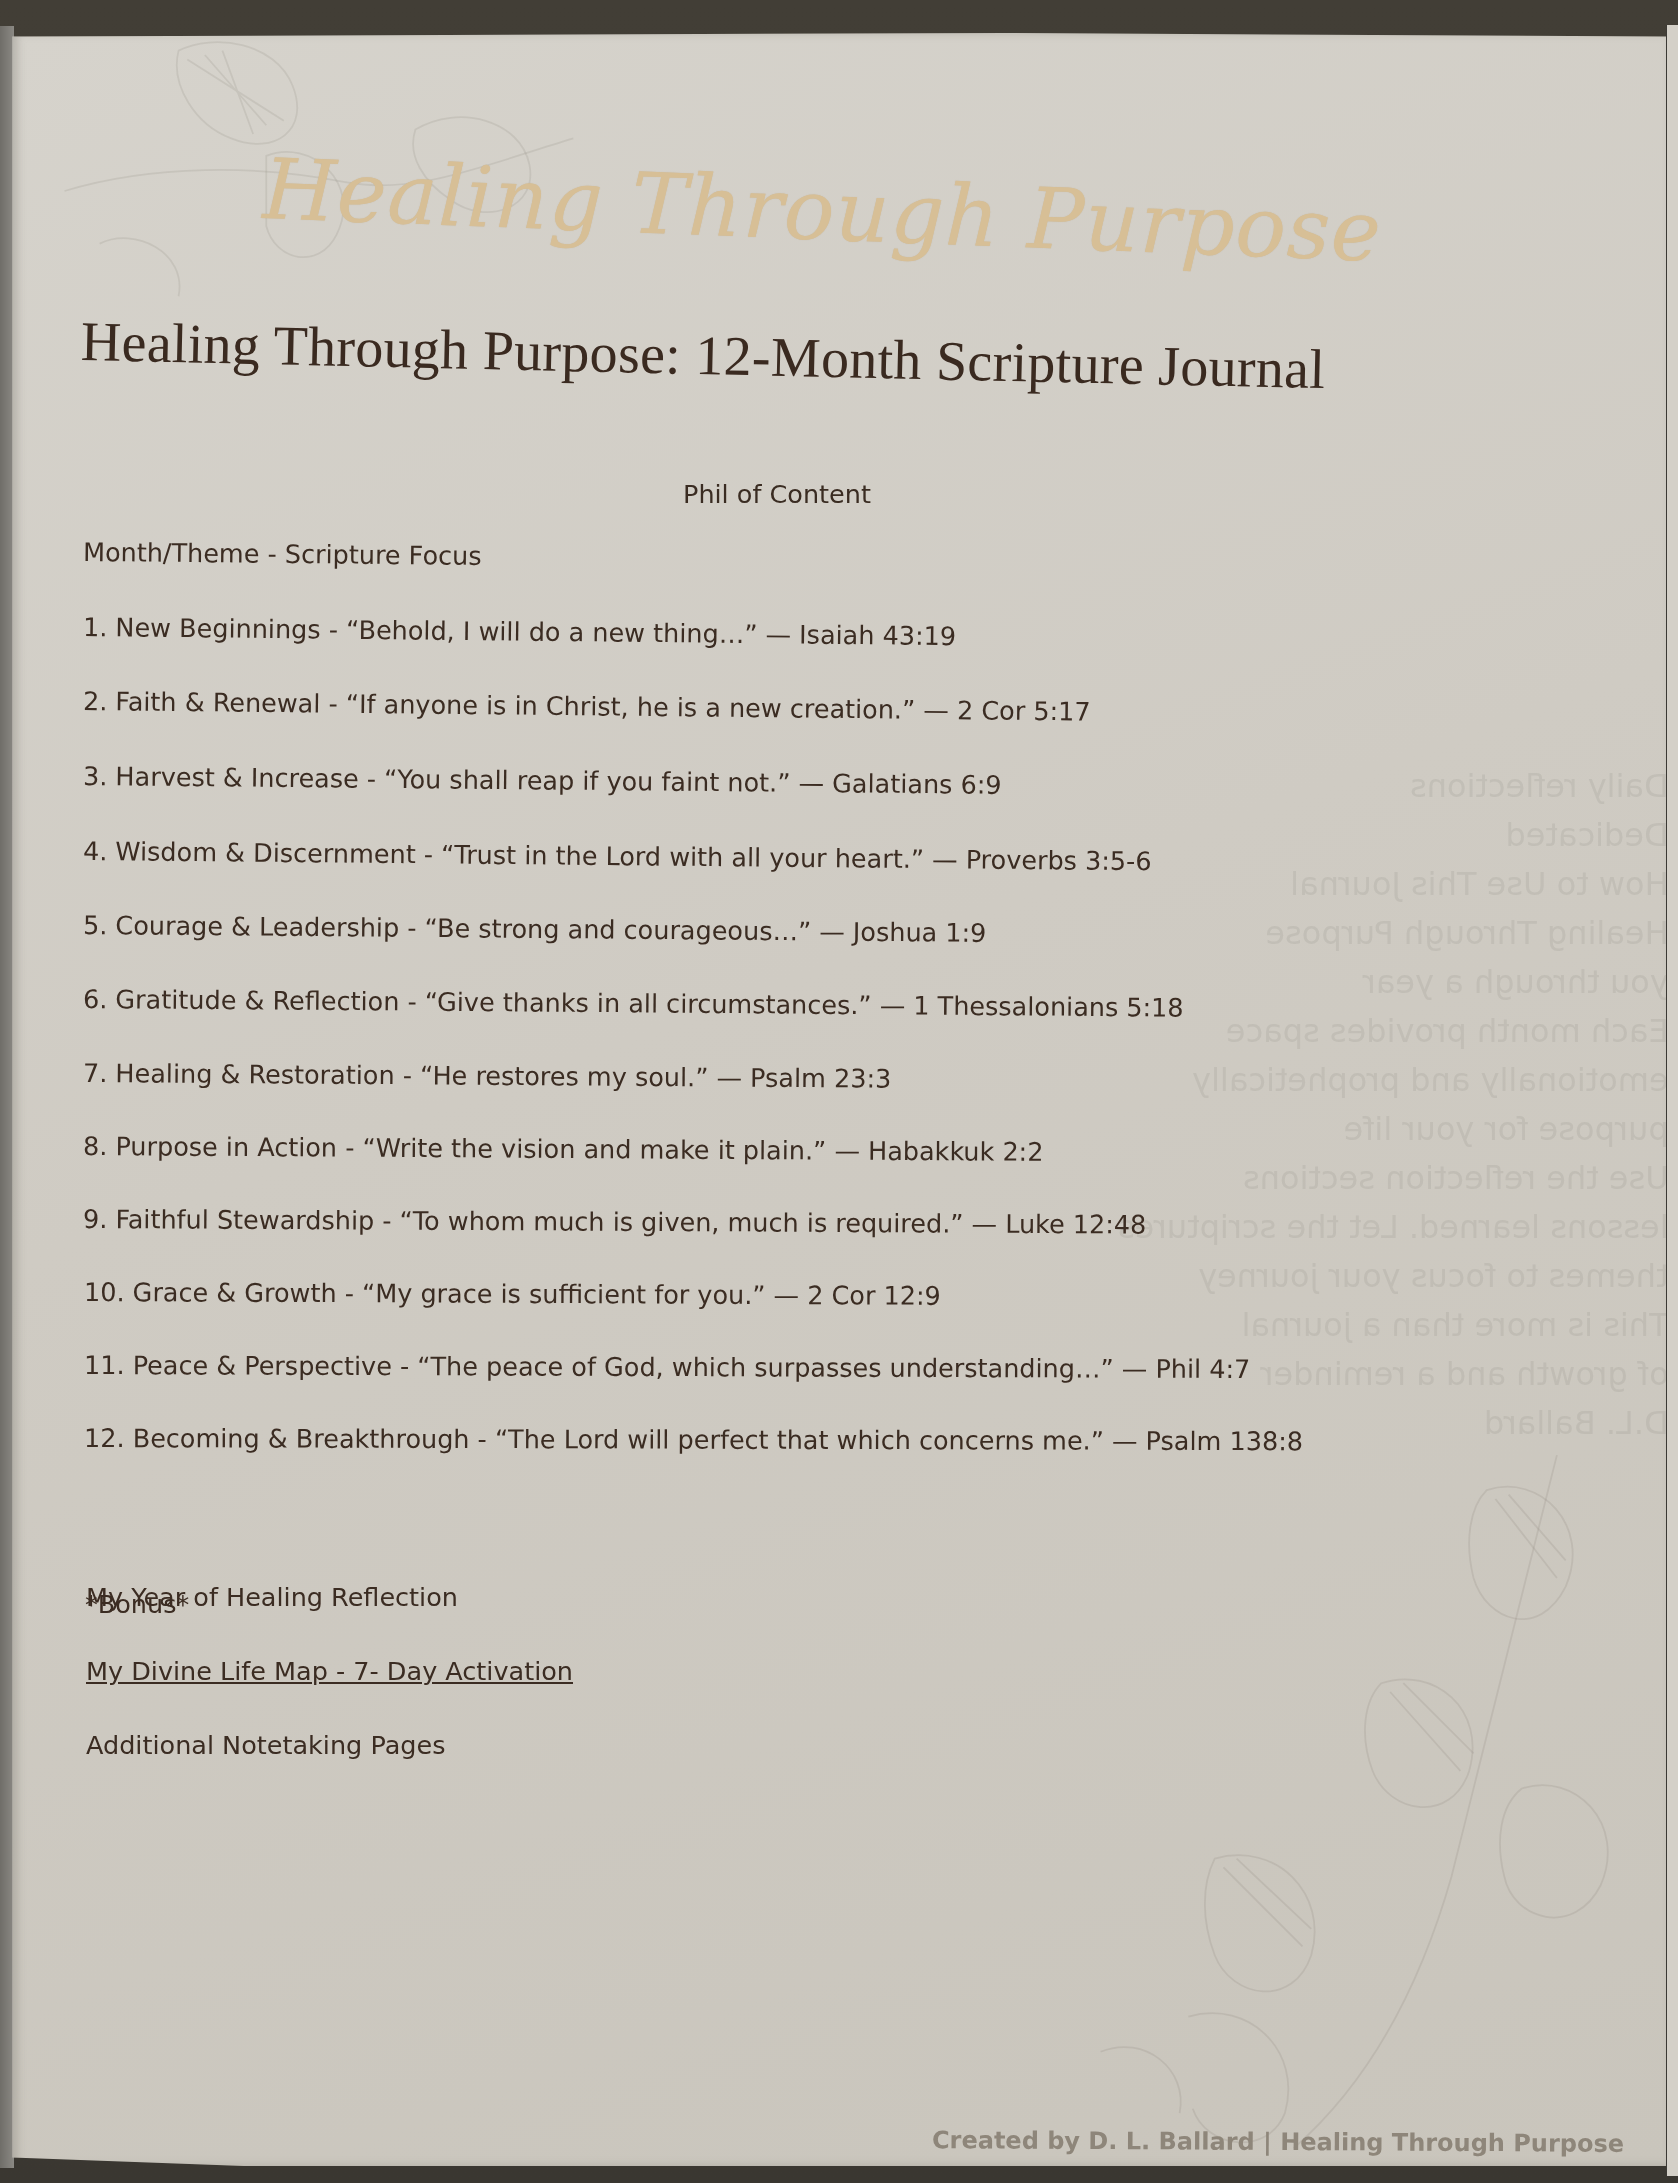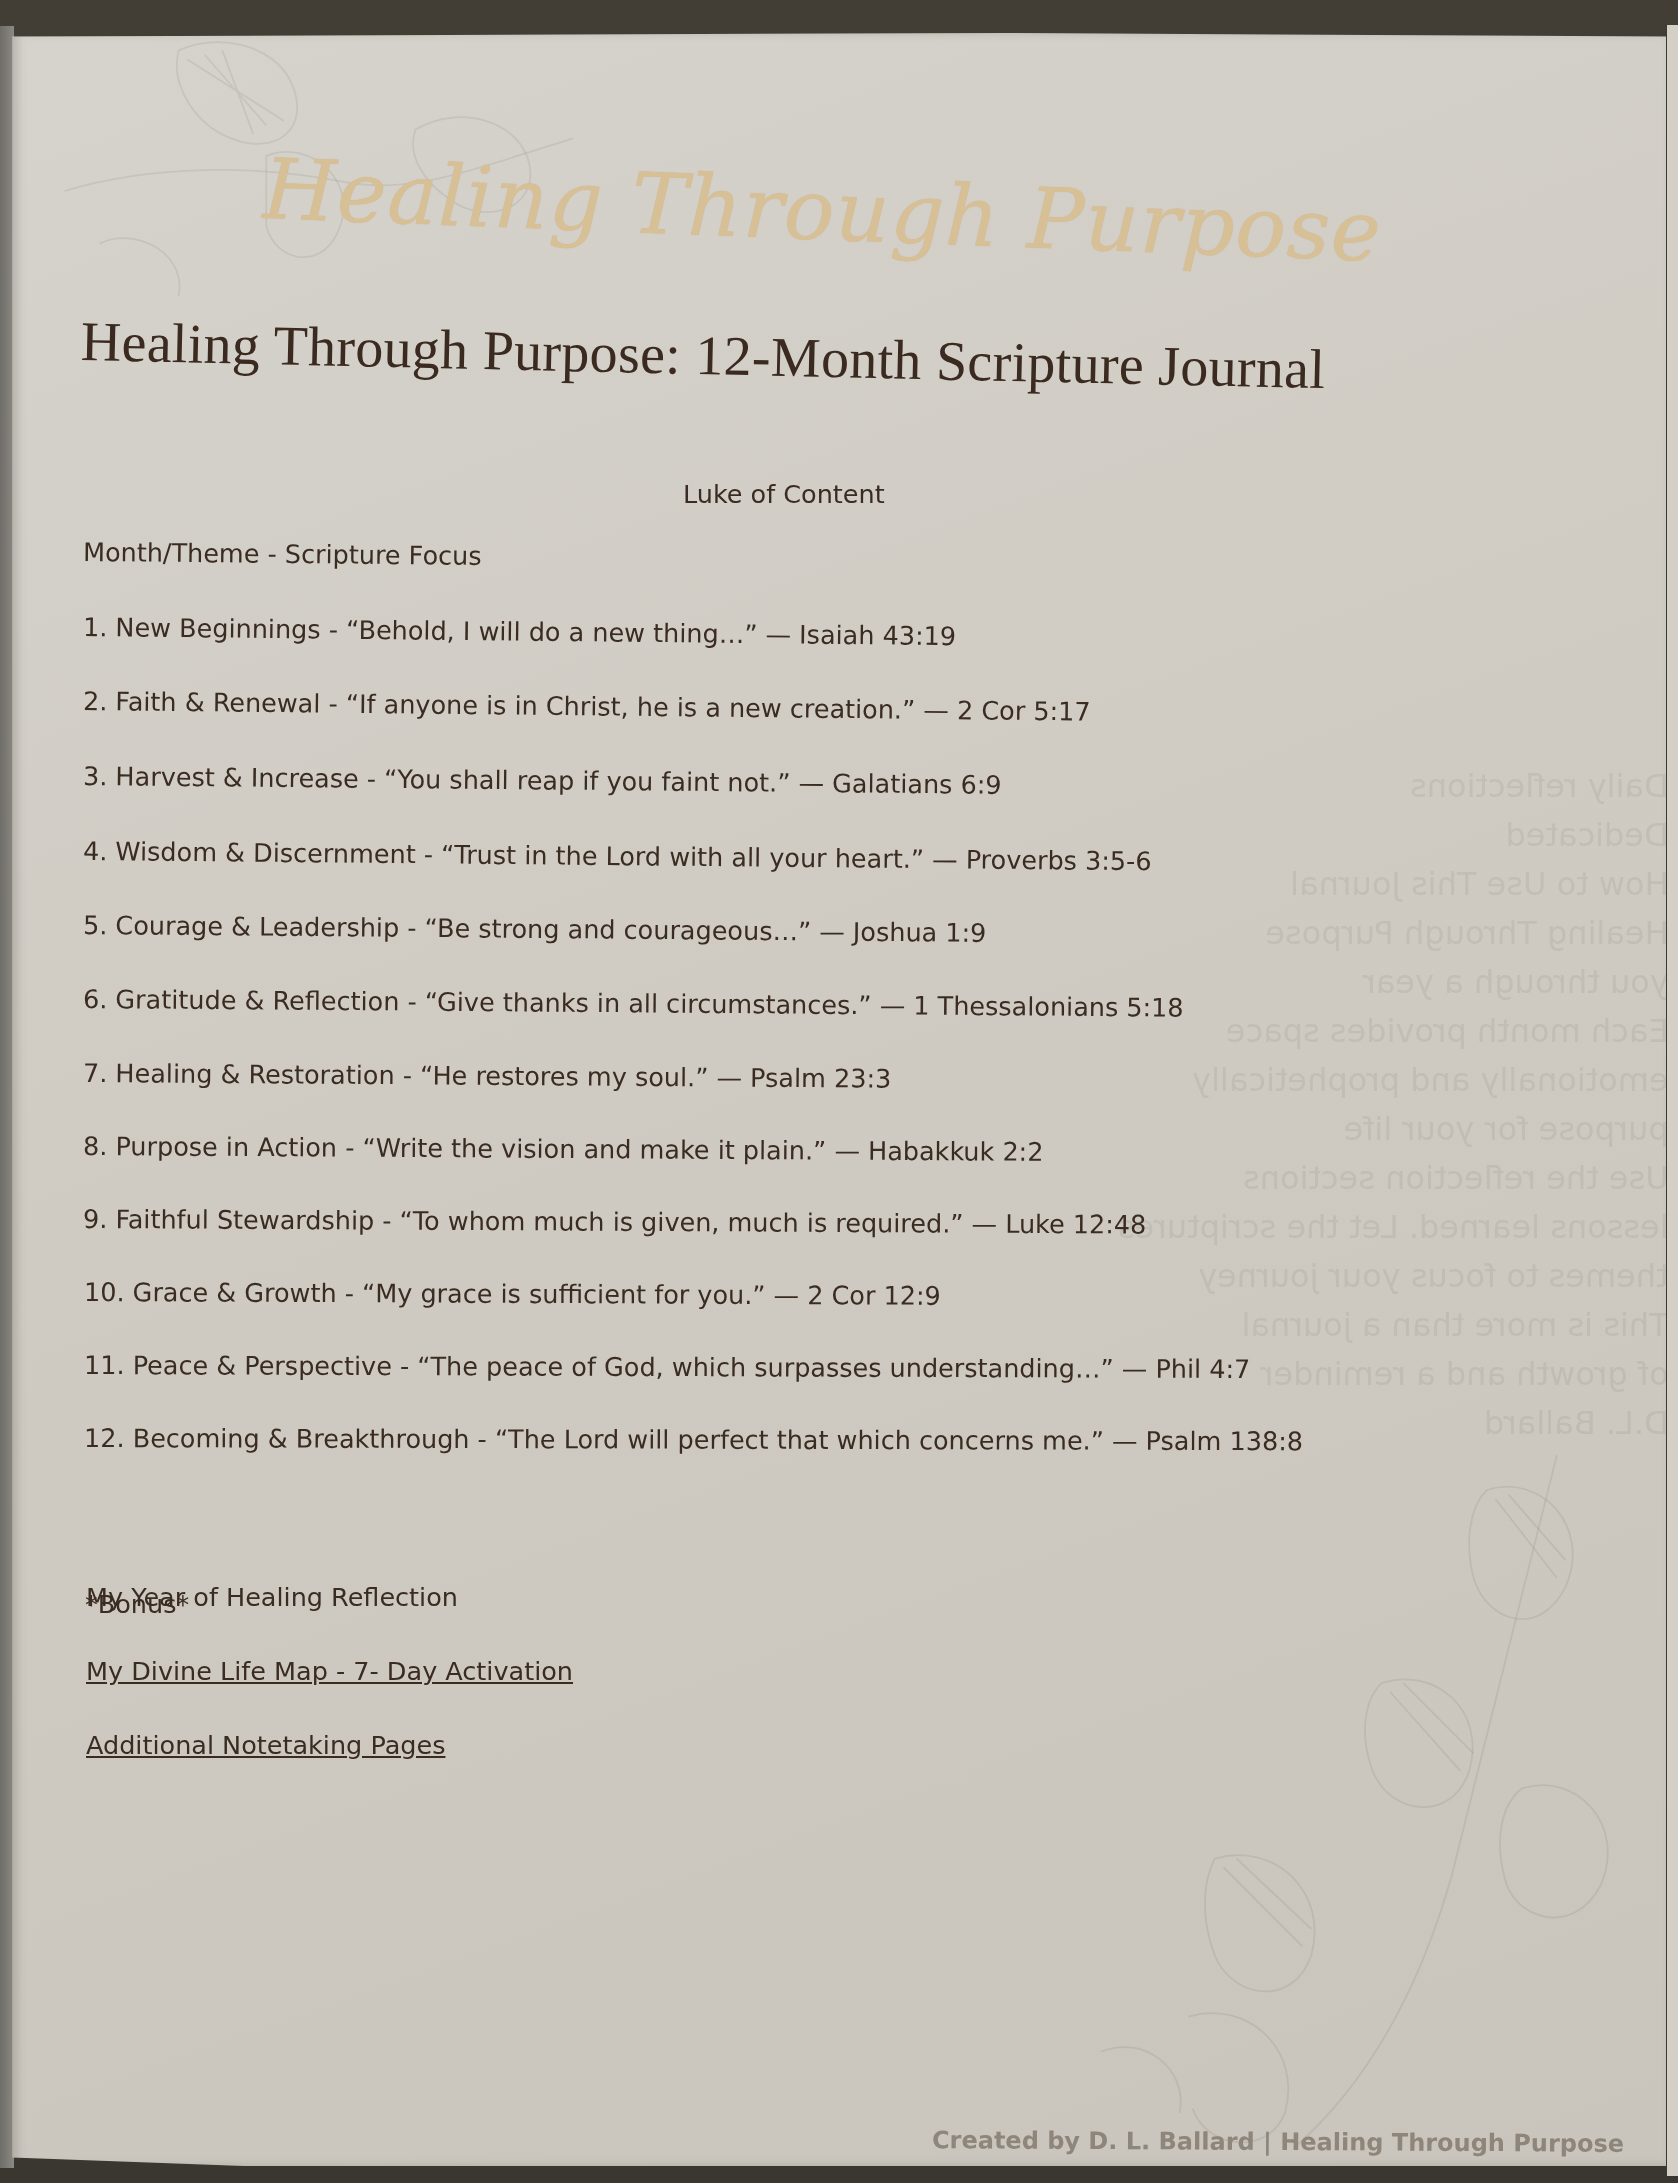--- a/index.html
+++ b/index.html
@@ -158,39 +158,39 @@
 themes to focus your journey
 This is more than a journal
 of growth and a reminder
 D.L. Ballard</div>
   </div>
 
   <div class="script-title">Healing Through Purpose</div>
 
   <div class="main-title">Healing Through Purpose: 12-Month Scripture Journal</div>
 
-  <div class="toc-heading">Luke of Content</div>
+  <div class="toc-heading">Phil of Content</div>
 
   <div>
     <div class="toc-line" style="left:83px; top:537px; transform:rotate(0.55deg);">Month/Theme - Scripture Focus</div>
 
     <div class="toc-line" style="left:83px; top:612px; transform:rotate(0.6deg);">1. New Beginnings - “Behold, I will do a new thing…” — Isaiah 43:19</div>
     <div class="toc-line" style="left:83px; top:686px; transform:rotate(0.6deg);">2. Faith &amp; Renewal - “If anyone is in Christ, he is a new creation.” — 2 Cor 5:17</div>
     <div class="toc-line" style="left:83px; top:761px; transform:rotate(0.55deg);">3. Harvest &amp; Increase - “You shall reap if you faint not.” — Galatians 6:9</div>
     <div class="toc-line" style="left:83px; top:836px; transform:rotate(0.55deg);">4. Wisdom &amp; Discernment - “Trust in the Lord with all your heart.” — Proverbs 3:5-6</div>
     <div class="toc-line" style="left:83px; top:910px; transform:rotate(0.5deg);">5. Courage &amp; Leadership - “Be strong and courageous…” — Joshua 1:9</div>
     <div class="toc-line" style="left:83px; top:984px; transform:rotate(0.45deg);">6. Gratitude &amp; Reflection - “Give thanks in all circumstances.” — 1 Thessalonians 5:18</div>
     <div class="toc-line" style="left:83px; top:1058px; transform:rotate(0.4deg);">7. Healing &amp; Restoration - “He restores my soul.” — Psalm 23:3</div>
     <div class="toc-line" style="left:83px; top:1131px; transform:rotate(0.35deg);">8. Purpose in Action - “Write the vision and make it plain.” — Habakkuk 2:2</div>
     <div class="toc-line" style="left:83px; top:1204px; transform:rotate(0.3deg);">9. Faithful Stewardship - “To whom much is given, much is required.” — Luke 12:48</div>
     <div class="toc-line" style="left:84px; top:1277px; transform:rotate(0.25deg);">10. Grace &amp; Growth - “My grace is sufficient for you.” — 2 Cor 12:9</div>
     <div class="toc-line" style="left:84px; top:1350px; transform:rotate(0.2deg);">11. Peace &amp; Perspective - “The peace of God, which surpasses understanding…” — Phil 4:7</div>
     <div class="toc-line" style="left:84px; top:1423px; transform:rotate(0.15deg);">12. Becoming &amp; Breakthrough - “The Lord will perfect that which concerns me.” — Psalm 138:8</div>
 
     <div class="toc-line" style="left:85px; top:1589px;">*Bonus*</div>
     <div class="toc-line" style="left:86px; top:1582px;">My Year of Healing Reflection</div>
     <div class="toc-line" style="left:86px; top:1656px;text-decoration:underline;">My Divine Life Map - 7- Day Activation</div>
-    <div class="toc-line" style="left:86px; top:1730px;text-decoration:underline;">Additional Notetaking Pages</div>
+    <div class="toc-line" style="left:86px; top:1730px;">Additional Notetaking Pages</div>
   </div>
 
   <div class="footer">Created by D. L. Ballard | Healing Through Purpose</div>
 </div>
 
 
 </body></html>

